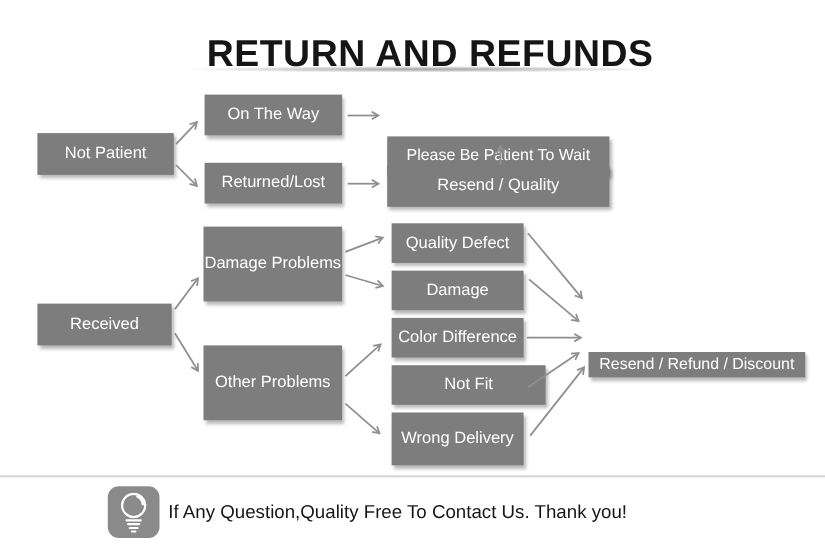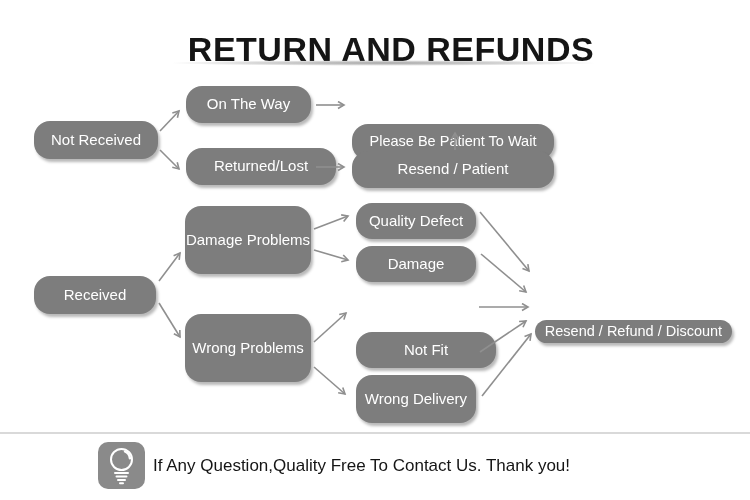--- a/index.html
+++ b/index.html
@@ -12,21 +12,21 @@
     text-align:center;font-size:34px;font-weight:bold;letter-spacing:.5px;
     color:var(--title-text,#151515);
   }
   .title-underline{
     position:absolute;left:160px;top:60px;width:447px;height:6px;border-radius:50%;
     background:radial-gradient(ellipse 50% 50% at center,
       rgba(150,150,150,.85) 0%,rgba(175,175,175,.55) 55%,rgba(255,255,255,0) 96%);
   }
   .node{
     position:absolute;background:var(--node-bg,#7d7d7d);color:var(--node-text,#fff);
-    border-radius:16px;display:flex;align-items:center;justify-content:center;
+    border-radius:0;display:flex;align-items:center;justify-content:center;
     font-size:15px;text-align:center;line-height:1.1;
     box-shadow:2px 3px 3px rgba(0,0,0,.28);
   }
   .node.sm{font-size:14.5px;margin-top:32px;}
   .edges{position:absolute;left:0;top:0;pointer-events:none;}
   .edge{stroke:var(--arrow,#8f8f8f);stroke-width:1.6;fill:none;}
   .arrowhead{stroke:var(--arrow,#8f8f8f);stroke-width:1.6;fill:none;}
   .footer-divider{
     position:absolute;left:0;top:432px;width:750px;height:2px;
     background:var(--divider,#d9d9d9);
@@ -42,32 +42,33 @@
   }
 </style>
 </head>
 <body>
 
 <div class="stage">
 
   <h1 class="title">RETURN AND REFUNDS</h1>
   <div class="title-underline"></div>
 
-  <div class="node" style="left:34px;top:121px;width:124px;height:38px">Not Received</div>
+  <div class="node" style="left:34px;top:121px;width:124px;height:38px">Not Patient</div>
   <div class="node" style="left:186px;top:86px;width:125px;height:37px">On The Way</div>
-  <div class="node" style="left:186px;top:148px;width:150px;height:37px">Returned/Lost</div>
+  <div class="node" style="left:186px;top:148px;width:125px;height:37px">Returned/Lost</div>
   <div class="node sm" style="left:352px;top:92px;width:202px;height:36px">Please Be Patient To Wait</div>
-  <div class="node" style="left:352px;top:151px;width:202px;height:37px">Resend / Patient</div>
+  <div class="node" style="left:352px;top:151px;width:202px;height:37px">Resend / Quality</div>
 
   <div class="node" style="left:34px;top:276px;width:122px;height:38px">Received</div>
   <div class="node" style="left:185px;top:206px;width:126px;height:68px">Damage Problems</div>
-  <div class="node" style="left:185px;top:314px;width:126px;height:68px">Wrong Problems</div>
+  <div class="node" style="left:185px;top:314px;width:126px;height:68px">Other Problems</div>
 
   <div class="node" style="left:356px;top:203px;width:120px;height:36px">Quality Defect</div>
   <div class="node" style="left:356px;top:246px;width:120px;height:36px">Damage</div>
+  <div class="node" style="left:356px;top:289px;width:120px;height:36px">Color Difference</div>
   <div class="node" style="left:356px;top:332px;width:140px;height:36px">Not Fit</div>
   <div class="node" style="left:356px;top:375px;width:120px;height:48px">Wrong Delivery</div>
 
   <div class="node sm" style="left:535px;top:288px;width:197px;height:23px">Resend / Refund / Discount</div>
 
   <svg class="edges" width="750" height="500" viewBox="0 0 750 500">
     <defs>
       <marker id="arrow" markerWidth="10" markerHeight="10" refX="7" refY="4.5" orient="auto" markerUnits="userSpaceOnUse">
         <path class="arrowhead" d="M1,1 L7,4.5 L1,8"></path>
       </marker>

